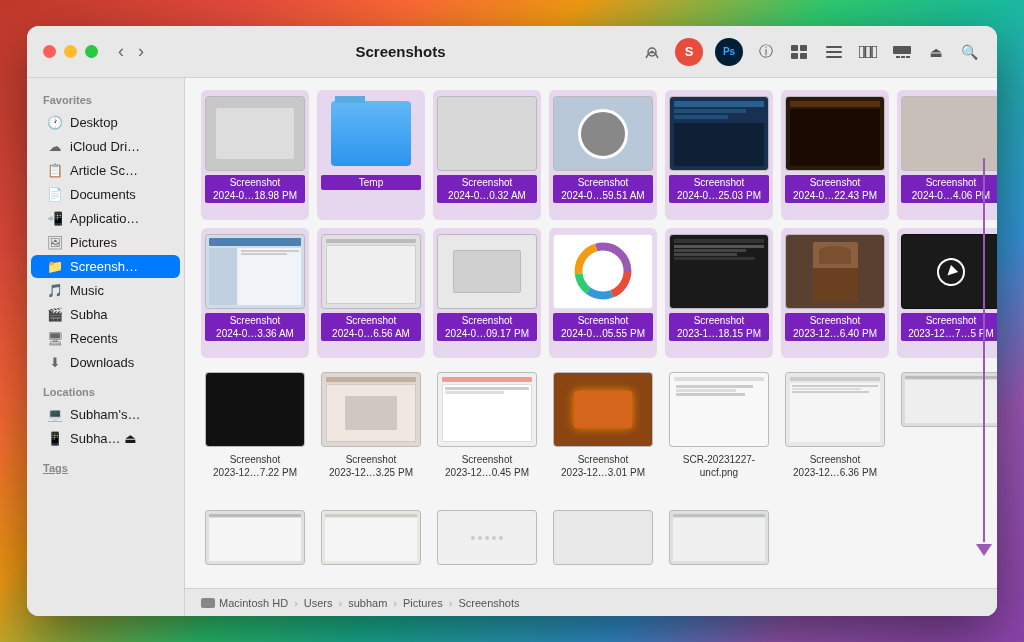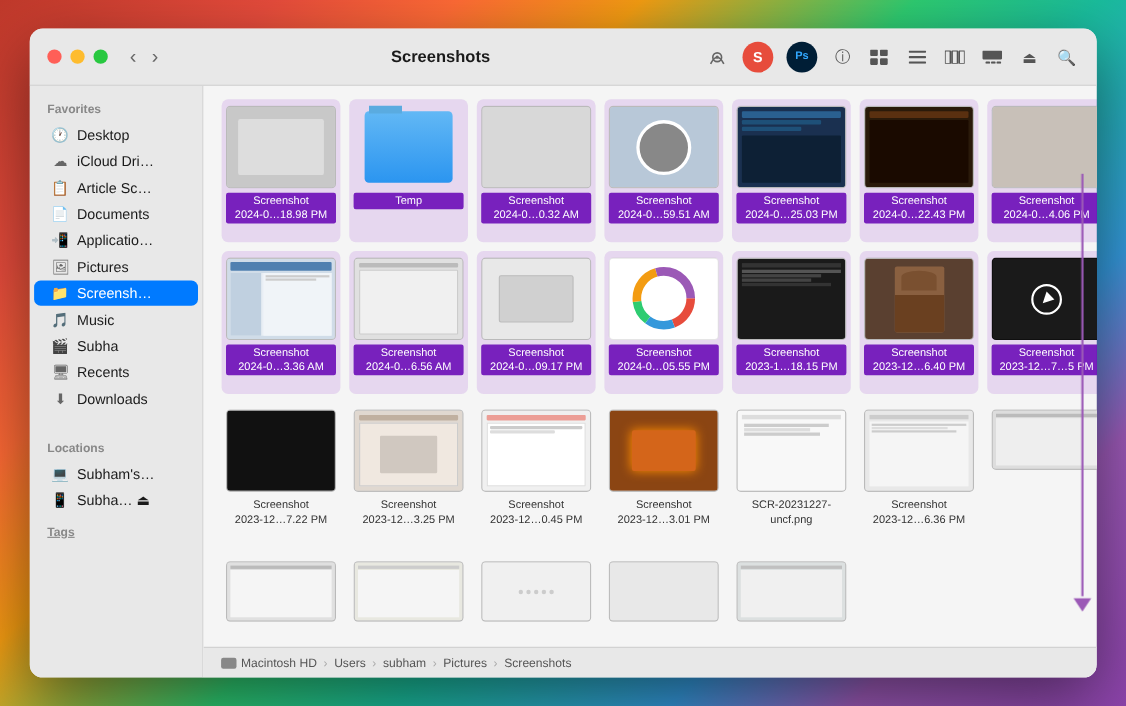--- a/index.html
+++ b/index.html
@@ -417,21 +417,21 @@
       </div>
       <div class="sidebar-item">
         <span class="si-icon">🖥</span>
         <span class="si-label">Recents</span>
       </div>
       <div class="sidebar-item">
         <span class="si-icon">⬇</span>
         <span class="si-label">Downloads</span>
       </div>
 
-      <div class="sidebar-section-label" style="margin-top:24px;padding-left:16px;">Locations</div>
+      <div class="sidebar-section-label" style="margin-top:8px;padding-left:16px;">Locations</div>
       <div class="sidebar-item">
         <span class="si-icon">💻</span>
         <span class="si-label">Subham's…</span>
       </div>
       <div class="sidebar-item">
         <span class="si-icon">📱</span>
         <span class="si-label">Subha… ⏏</span>
       </div>
 
       <div class="sidebar-section-label" style="margin-top:8px;text-decoration:underline;">Tags</div>

